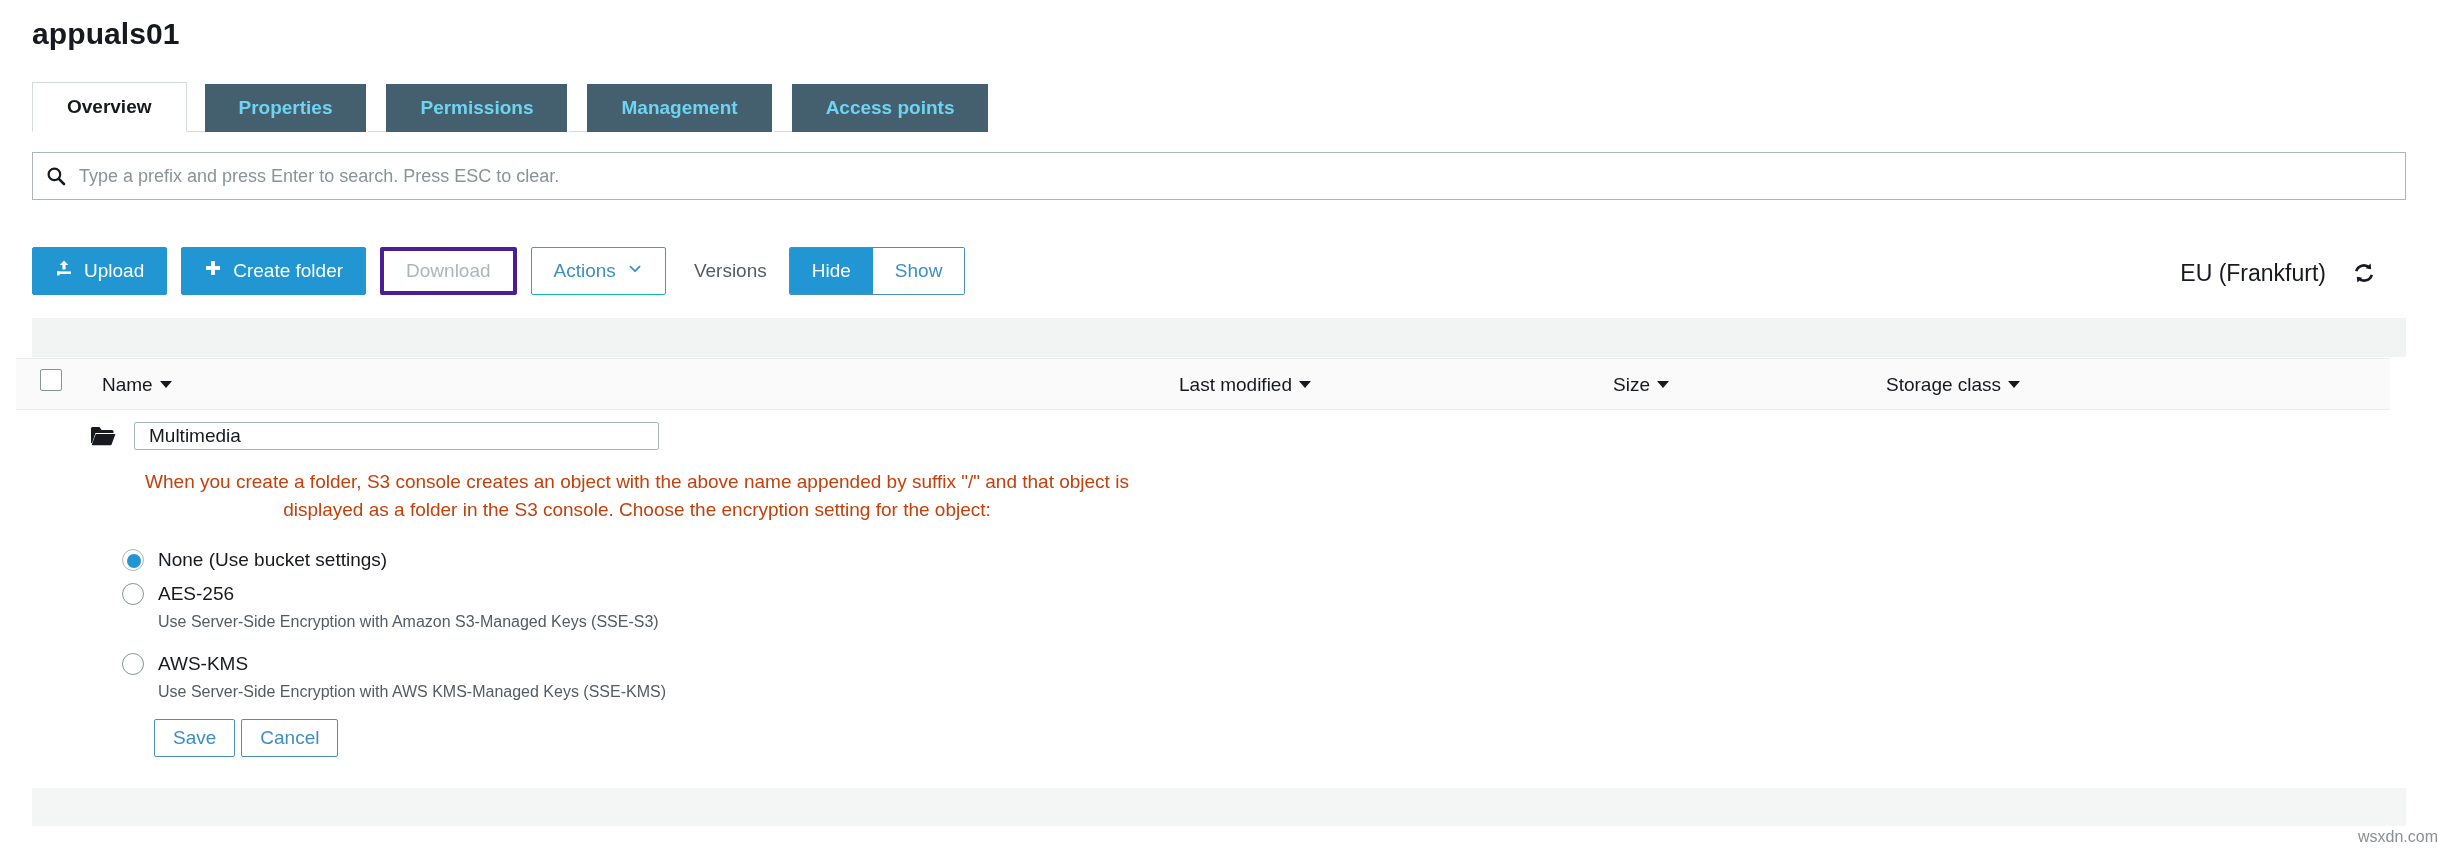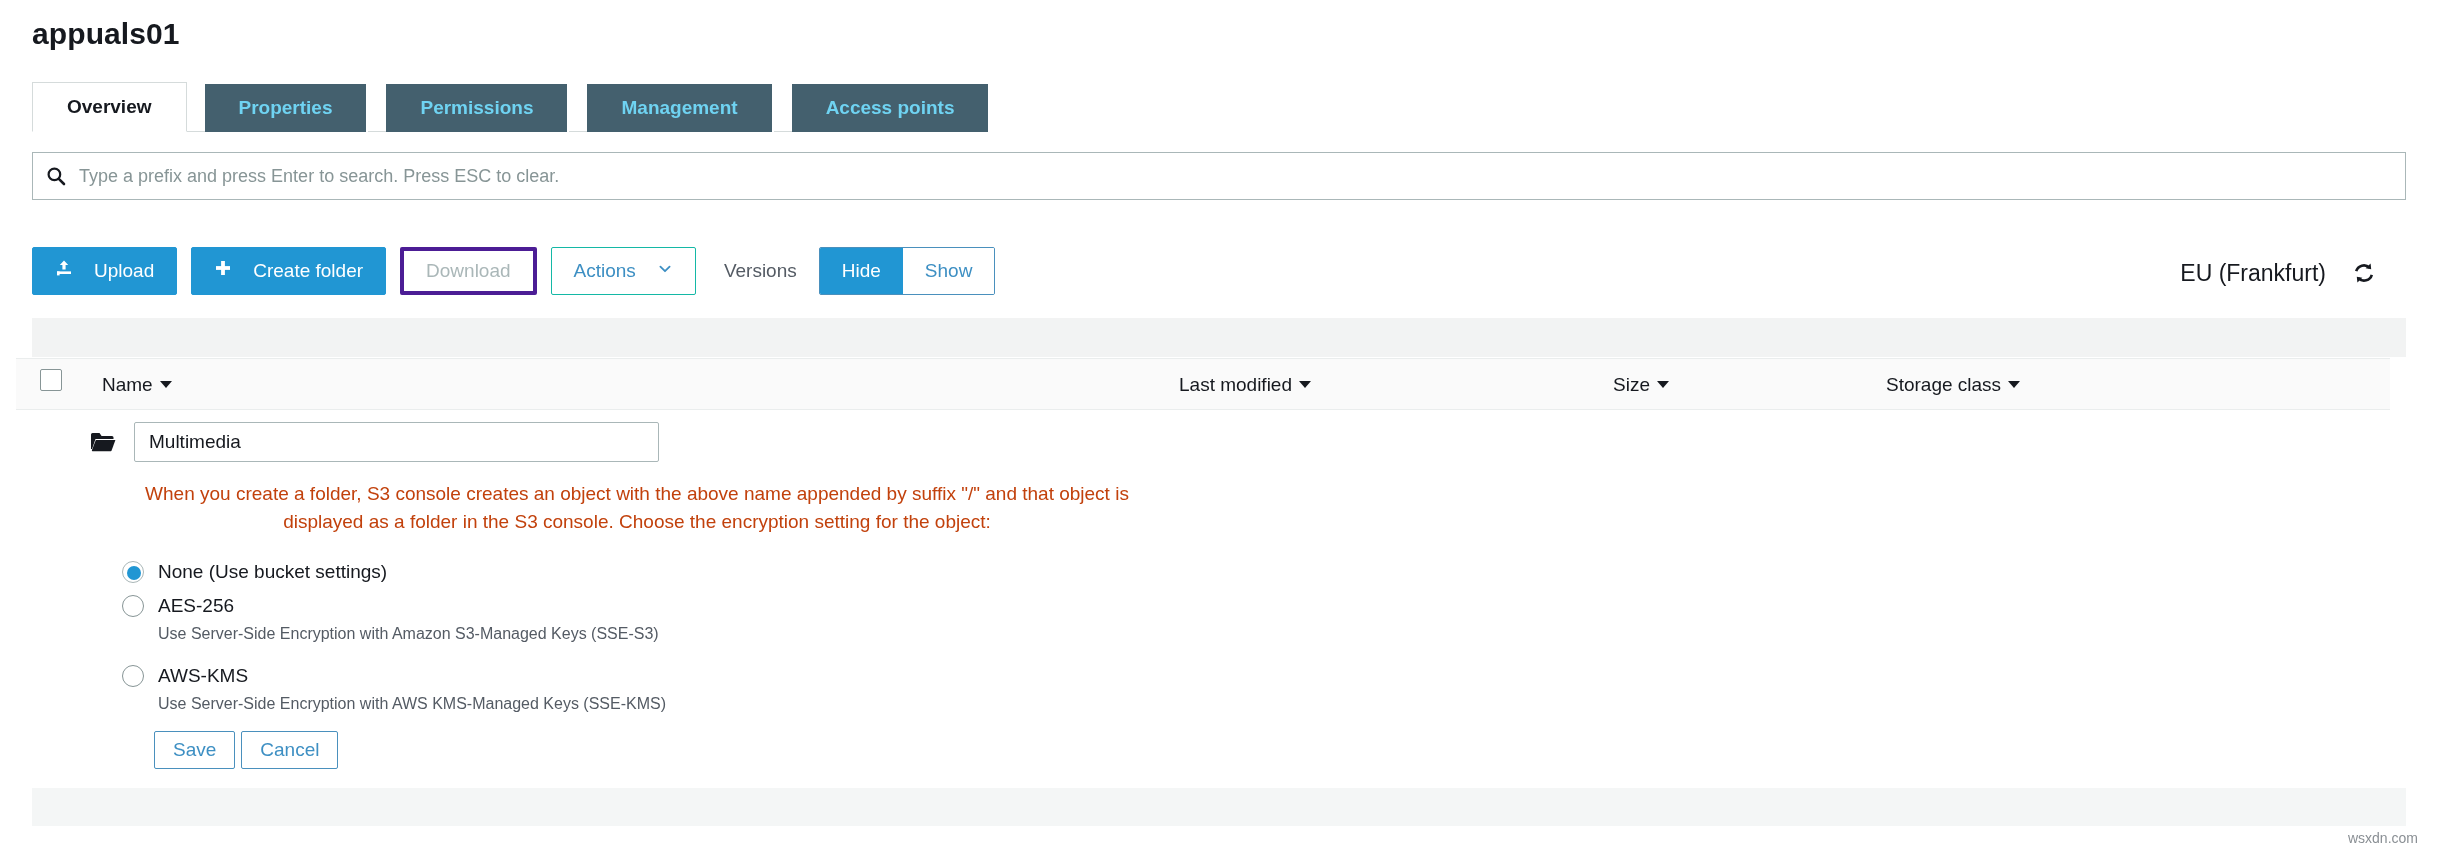--- a/index.html
+++ b/index.html
@@ -114,21 +114,21 @@
     height: 48px;
     line-height: 46px;
     font-size: 19px;
     font-family: "Liberation Sans", sans-serif;
     border-radius: 2px;
     cursor: pointer;
     padding: 0 22px;
     display: inline-flex;
     align-items: center;
     justify-content: center;
-    gap: 21px;
+    gap: 11px;
     white-space: nowrap;
     vertical-align: top;
   }
   .btn-primary {
     background: #2196d3;
     color: #ffffff;
     border: 1px solid #2196d3;
   }
   .btn-disabled {
     background: #ffffff;
@@ -246,21 +246,21 @@
     width: 2374px;
   }
   .folder-row {
     display: flex;
     align-items: center;
     padding: 10px 0 0 58px;
   }
   .folder-icon { margin-right: 18px; display: flex; align-items: center; }
   .folder-input {
     width: 525px;
-    height: 40px;
+    height: 28px;
     border: 1px solid #aab7b8;
     border-radius: 2px;
     font-family: "Liberation Sans", sans-serif;
     font-size: 19px;
     color: #16191f;
     padding: 0 14px;
     outline: none;
     background: #ffffff;
   }
   .help-text {
@@ -325,23 +325,23 @@
   .footer-band {
     position: absolute;
     left: 32px;
     top: 788px;
     width: 2374px;
     height: 38px;
     background: #f4f6f6;
   }
   .watermark {
     position: absolute;
-    right: 20px;
+    right: 0;
     bottom: 4px;
-    font-size: 14px;
+    font-size: 16px;
     color: #8a8f94;
     margin-left: 34px;
   }
 </style>
 </head>
 <body>
 
 <div class="page-title">appuals01</div>
 
 <div class="tabbar-underline"></div>

